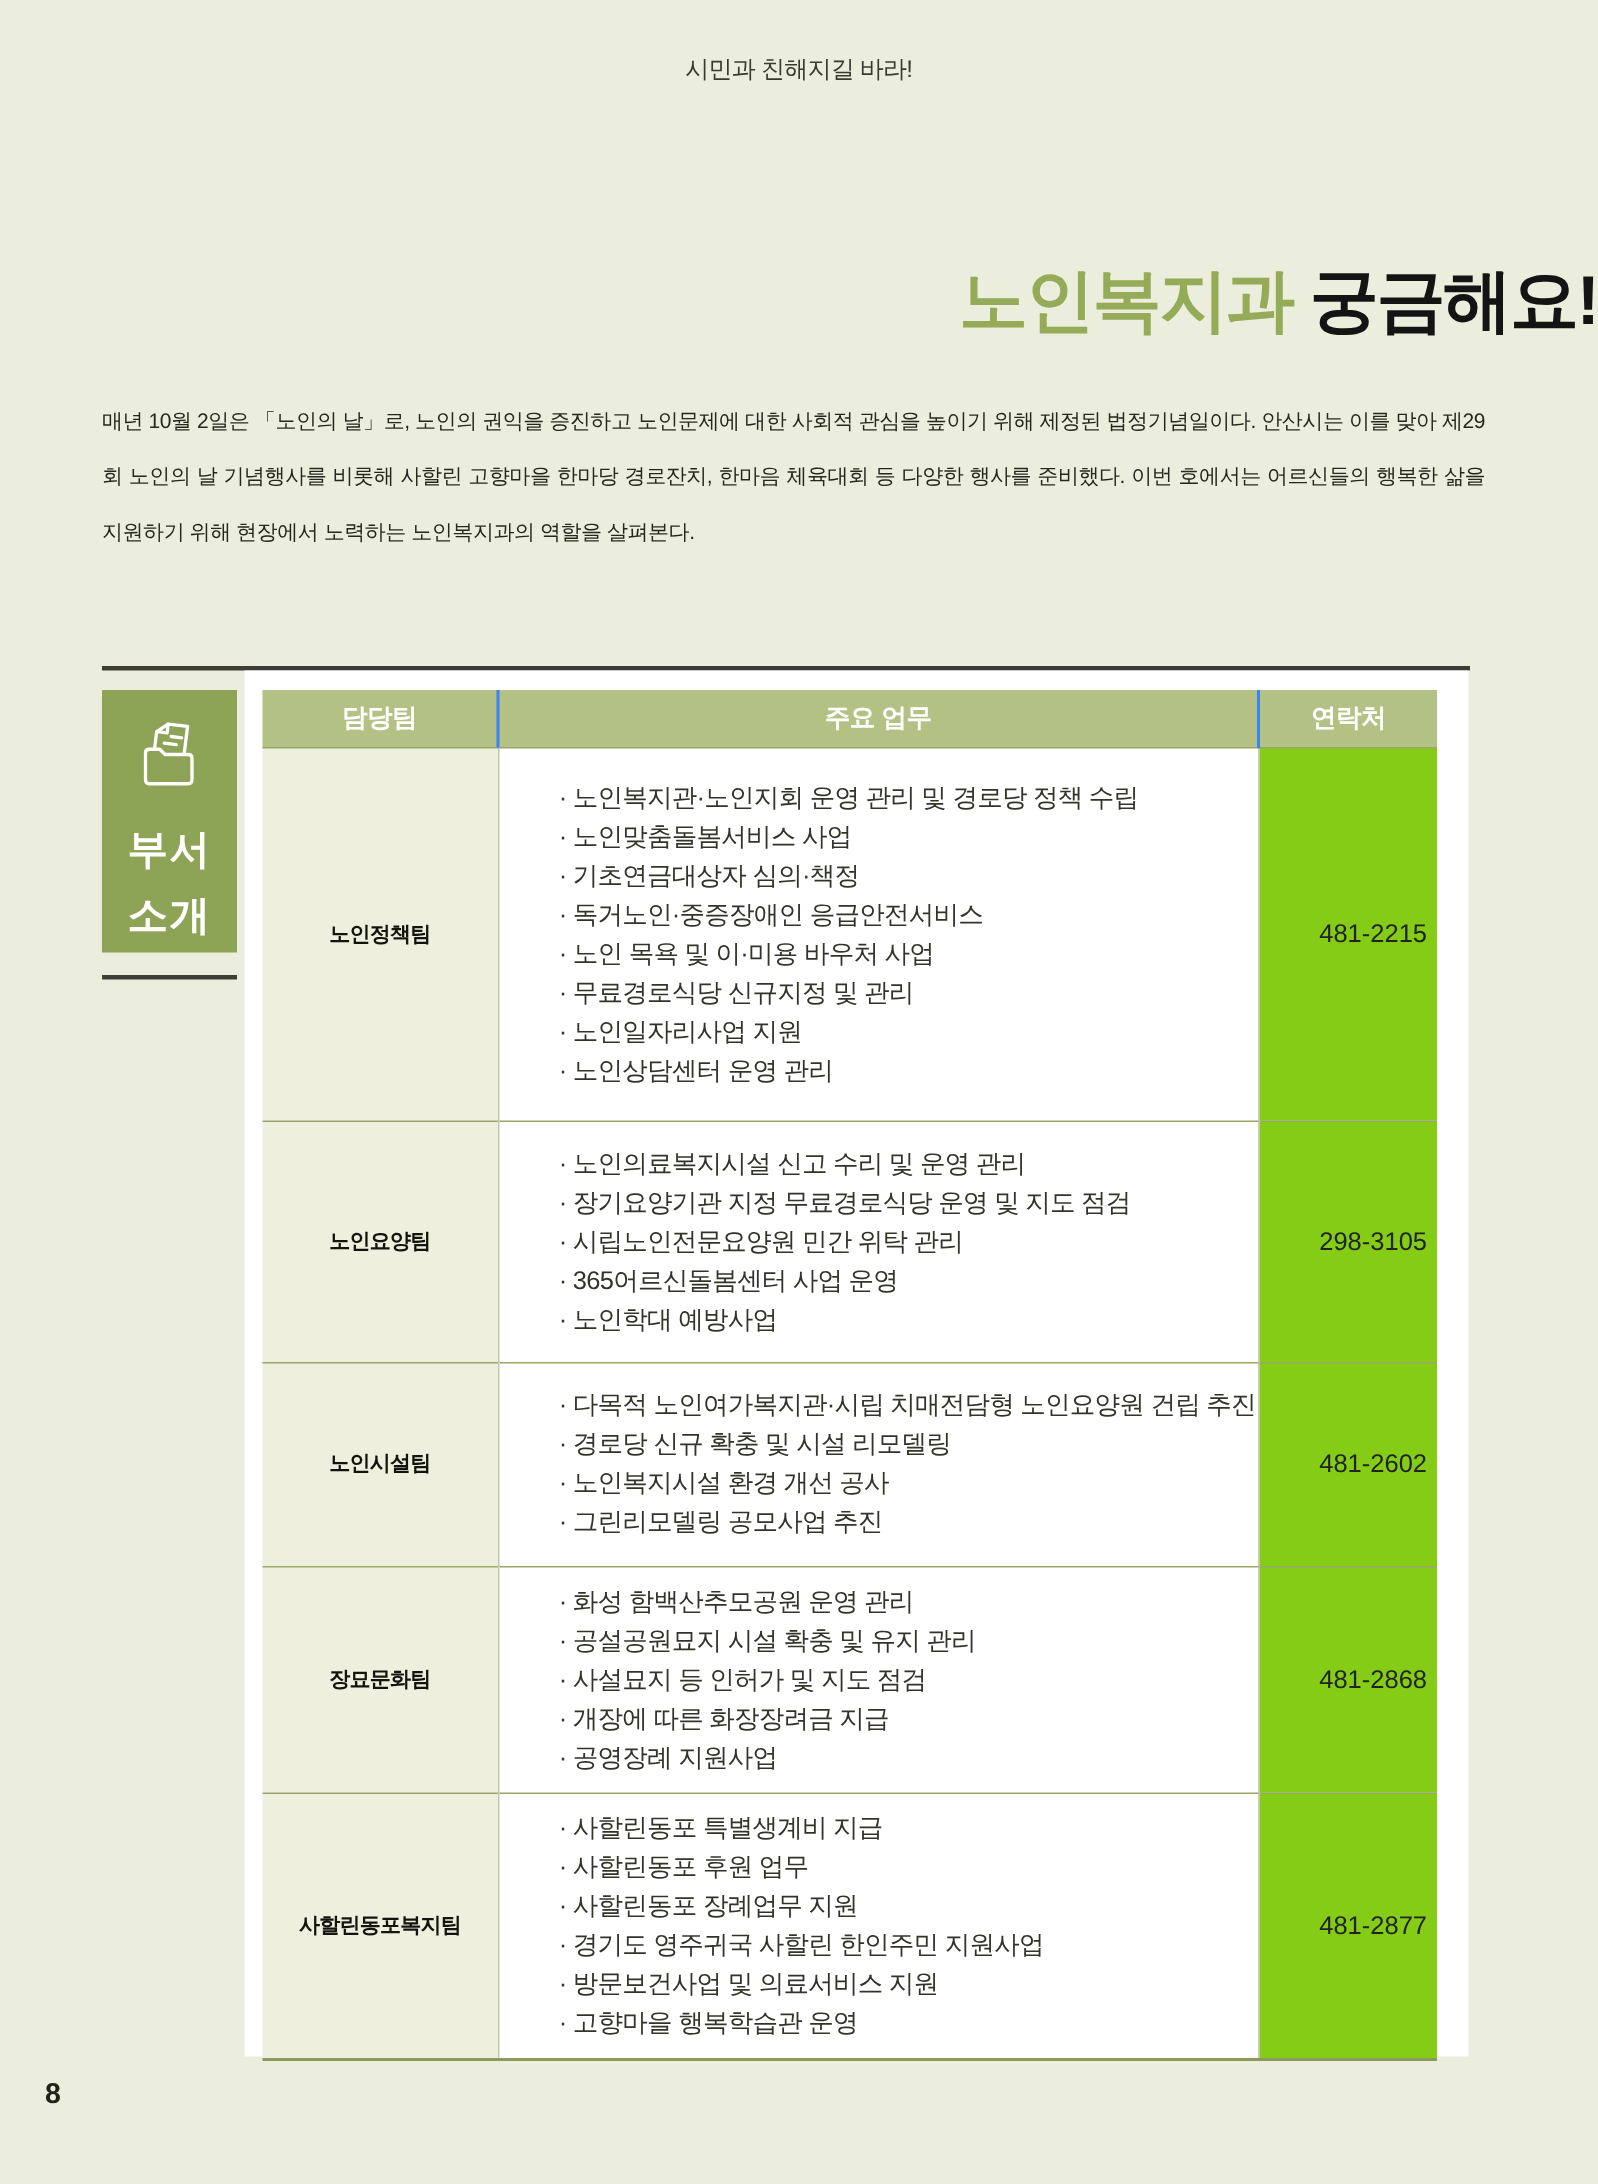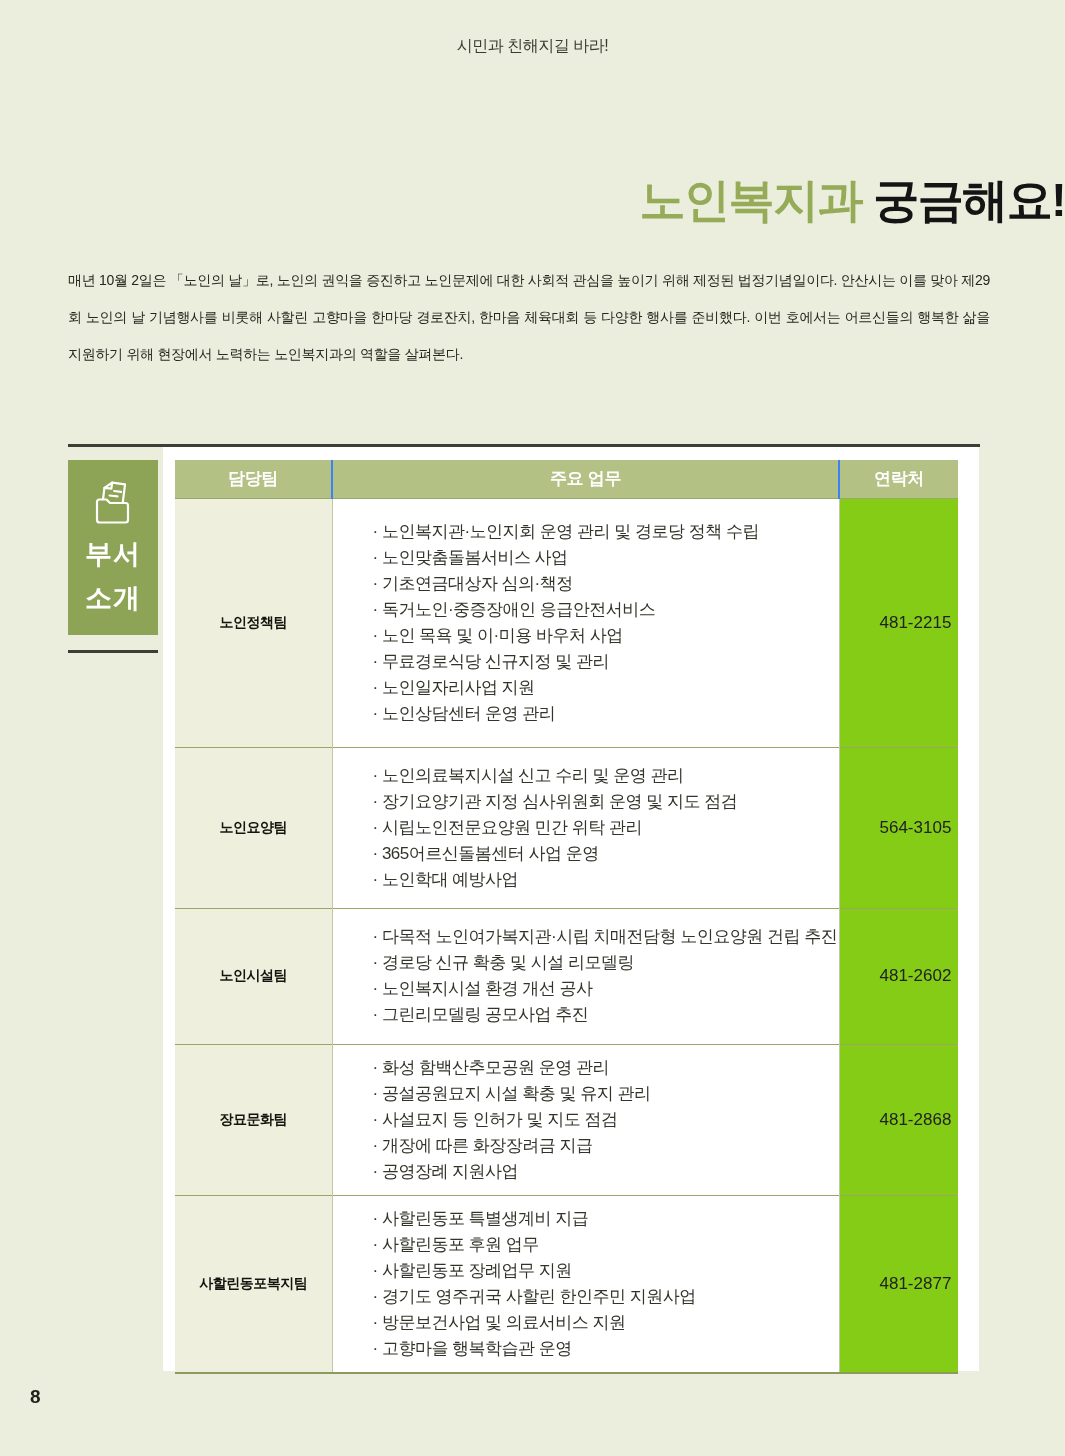--- a/index.html
+++ b/index.html
@@ -46,21 +46,21 @@
     position:absolute;top:447px;left:163px;width:816px;height:924px;
     background:#ffffff;
   }
   .badge{
     position:absolute;top:460px;left:68px;width:90px;height:175px;
     background:var(--badge-green);
     display:flex;flex-direction:column;align-items:center;
   }
   .badge .icon{margin-top:18px;width:50px;height:50px;}
   .badge .badge-text{
-    margin-top:4px;color:#ffffff;font-size:27px;font-weight:bold;
+    margin-top:16px;color:#ffffff;font-size:27px;font-weight:bold;
     line-height:44px;text-align:center;letter-spacing:1px;
   }
   .rule-badge{
     position:absolute;top:650px;left:68px;width:90px;height:3px;
     background:#3e3e37;
   }
   table.dept{
     position:absolute;top:460px;left:175px;width:783px;
     border-collapse:collapse;table-layout:fixed;
     border-bottom:2px solid var(--bottom-border);
@@ -158,26 +158,26 @@
           <div class="duty">무료경로식당 신규지정 및 관리</div>
           <div class="duty">노인일자리사업 지원</div>
           <div class="duty">노인상담센터 운영 관리</div>
         </td>
         <td class="contact-cell">481-2215</td>
       </tr>
       <tr>
         <td class="team-cell">노인요양팀</td>
         <td class="duties-cell">
           <div class="duty">노인의료복지시설 신고 수리 및 운영 관리</div>
-          <div class="duty">장기요양기관 지정 심사위원회 운영 및 지도 점검</div>
+          <div class="duty">장기요양기관 지정 무료경로식당 운영 및 지도 점검</div>
           <div class="duty">시립노인전문요양원 민간 위탁 관리</div>
           <div class="duty">365어르신돌봄센터 사업 운영</div>
           <div class="duty">노인학대 예방사업</div>
         </td>
-        <td class="contact-cell">564-3105</td>
+        <td class="contact-cell">298-3105</td>
       </tr>
       <tr>
         <td class="team-cell">노인시설팀</td>
         <td class="duties-cell">
           <div class="duty">다목적 노인여가복지관·시립 치매전담형 노인요양원 건립 추진</div>
           <div class="duty">경로당 신규 확충 및 시설 리모델링</div>
           <div class="duty">노인복지시설 환경 개선 공사</div>
           <div class="duty">그린리모델링 공모사업 추진</div>
         </td>
         <td class="contact-cell">481-2602</td>

